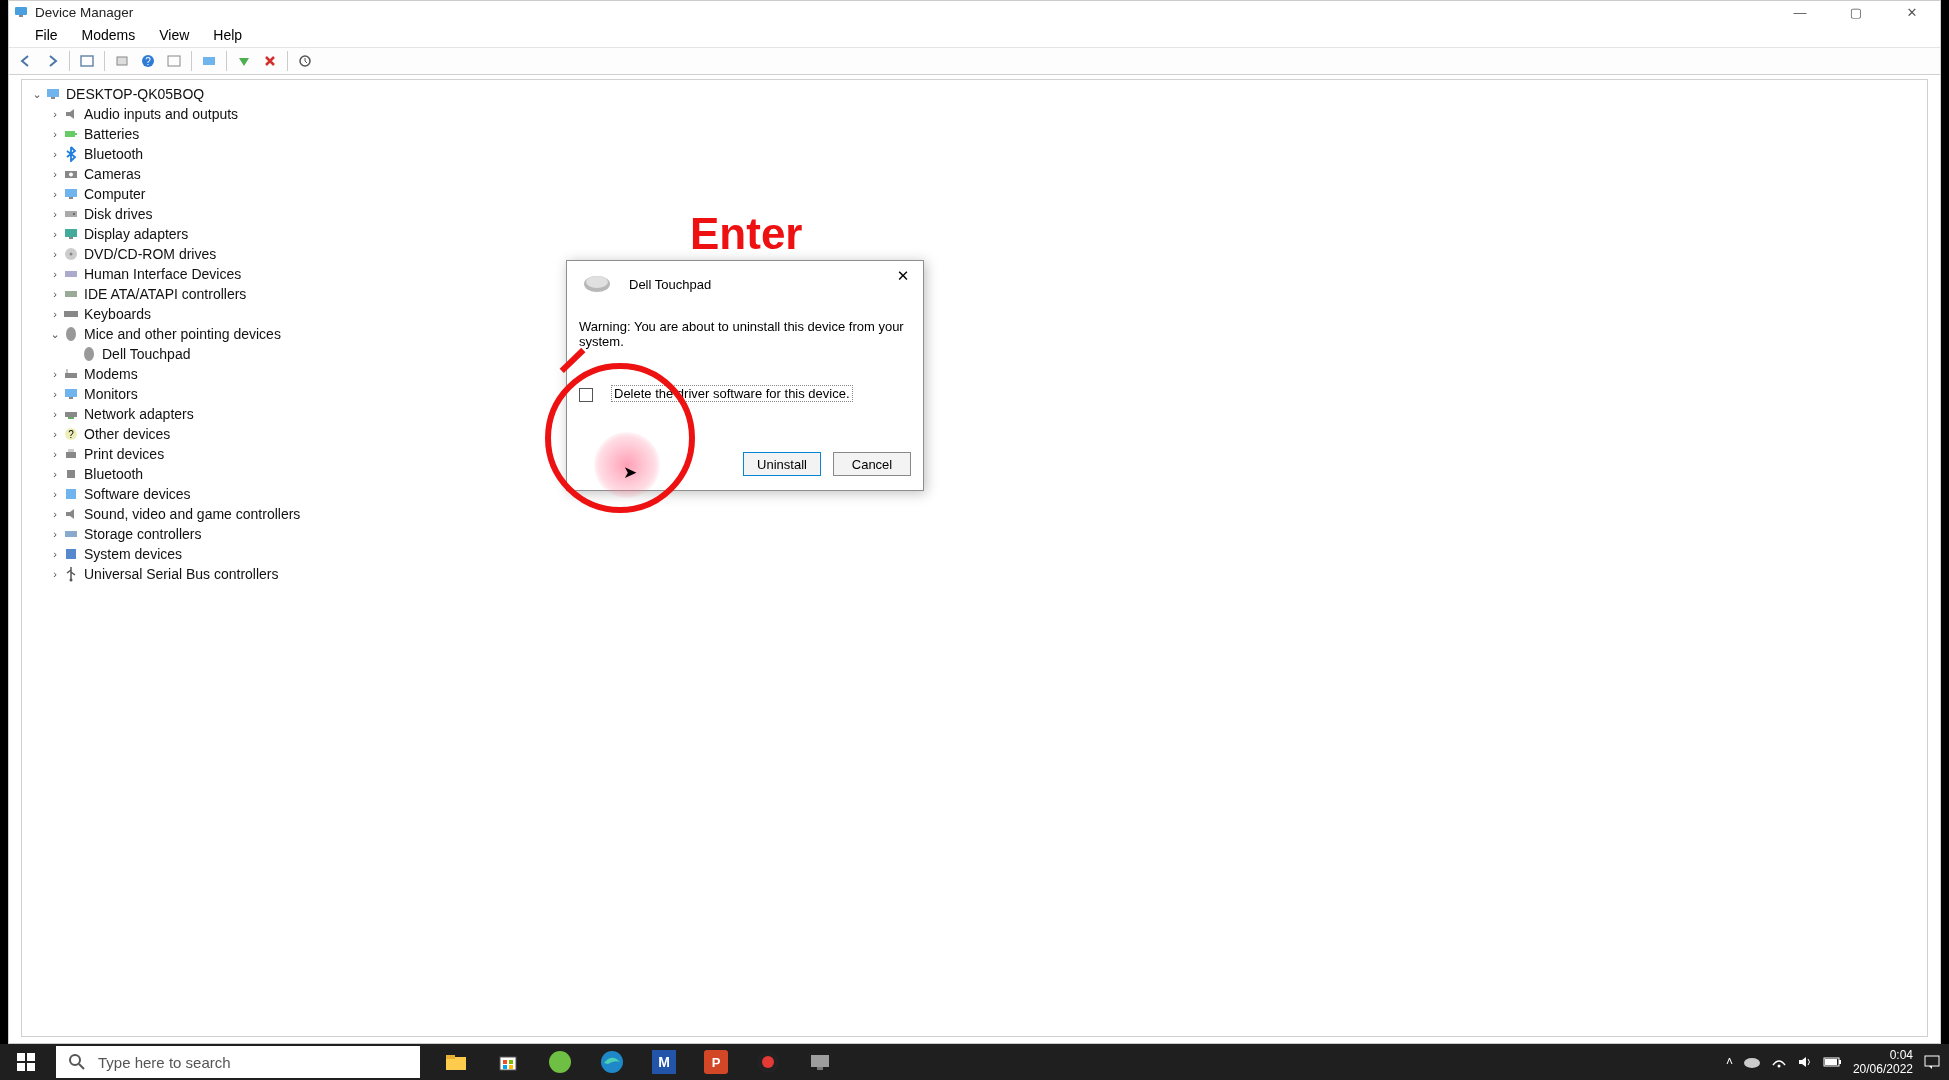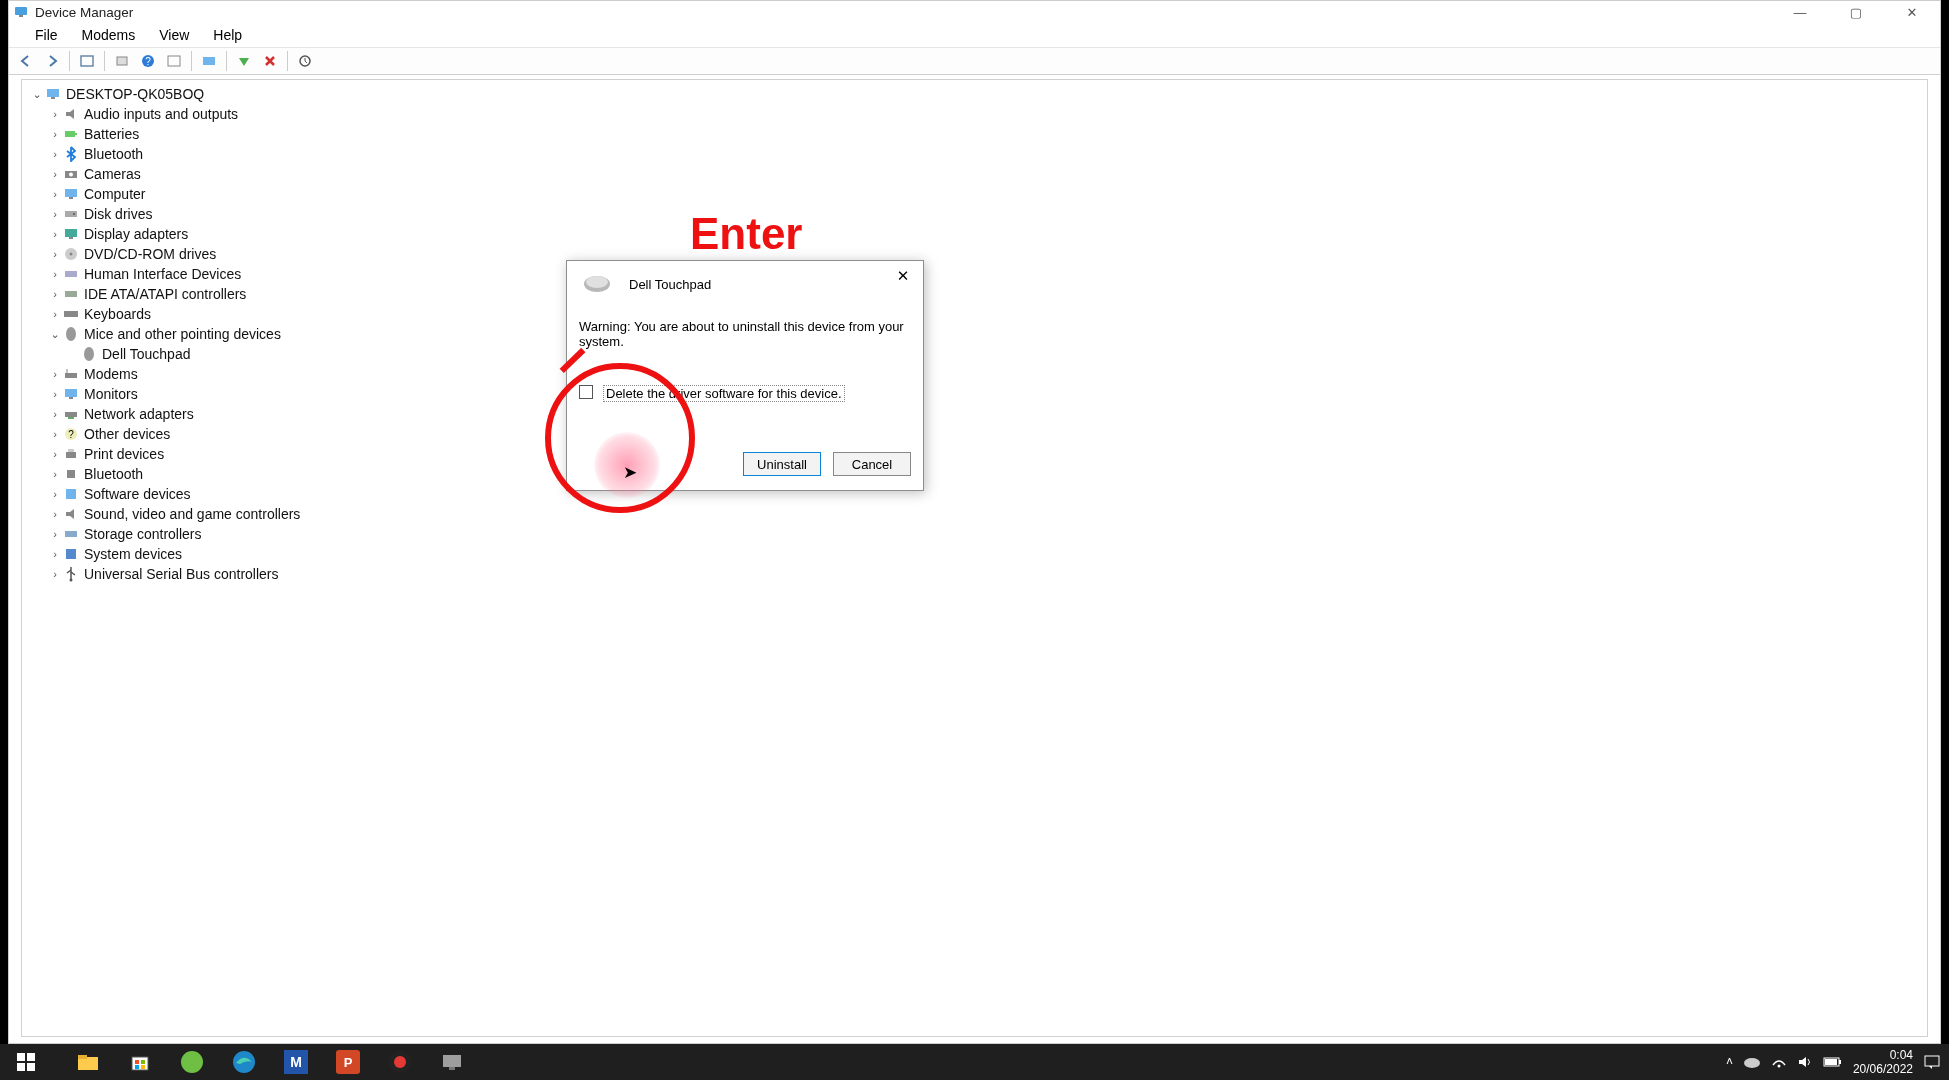--- a/index.html
+++ b/index.html
@@ -29,21 +29,21 @@
 
   .annotation { position:absolute; left:690px; top:209px; font-size:44px; font-weight:700; color:#e11; }
 
   
   .dialog-shadow { position:absolute; left:566px; top:260px; width:358px; background:#fff; border:1px solid #8e8e8e; box-shadow: 2px 2px 12px rgba(0,0,0,.25); z-index:5; }
   .dlg-title { height:30px; display:flex; align-items:center; padding:0 10px; font-size:13.5px; }
   .dlg-close { position:absolute; right:0; top:0; width:40px; height:30px; display:flex; align-items:center; justify-content:center; font-size:15px; }
   .dlg-body { padding: 8px 12px 14px 12px; font-size: 13px; }
   .dlg-dev { display:flex; align-items:center; gap:14px; margin-bottom:22px; margin-top:2px; }
   .dlg-warn { margin-bottom:36px; }
-  .dlg-check-row { display:flex; align-items:flex-start; gap:10px; margin-bottom:42px; }
+  .dlg-check-row { display:flex; align-items:flex-end; gap:18px; margin-bottom:42px; }
   .dlg-check { width:14px; height:14px; border:1px solid #555; background:#fff; }
   .dlg-check-label { border:1px dotted #888; padding:0 2px; }
   .dlg-btnrow { display:flex; justify-content:flex-end; gap:12px; }
   .dlg-btn { min-width:78px; height:24px; display:flex; align-items:center; justify-content:center; border:1px solid #888; background:#f3f3f3; font-size:13px; padding:0 10px;margin-top:8px; }
   .dlg-btn.primary { border:1.5px solid #0a84d4; }
 
   
   .red-circle { position:absolute; left:545px; top:363px; width:150px; height:150px; border:6px solid #e11; border-radius:50%; z-index:6; pointer-events:none; }
   .red-tail { position:absolute; left:561px; top:356px; width:30px; height:16px; border-top:6px solid #e11; transform:rotate(-44deg); z-index:6; pointer-events:none;}
   .cursor-glow { position:absolute; left:594px; top:432px; width:66px; height:66px; border-radius:50%; background: radial-gradient(circle, rgba(255,120,150,.7) 0%, rgba(255,120,150,.25) 60%, transparent 75%); z-index:7; pointer-events:none;}
@@ -445,20 +445,29 @@
   <div class="cursor-arrow">➤</div>
 
   <div class="taskbar">
     <div class="start">
       <div class="start-sq">
           <div></div>
           <div></div>
           <div></div>
           <div></div>
         </div>
+    </div>
+    <div class="search">
+      <span>
+          <svg width="18" height="18">
+            <circle cx="7" cy="7" r="5" fill="none" stroke="#555" stroke-width="2"></circle>
+            <line x1="11" y1="11" x2="16" y2="16" stroke="#555" stroke-width="2"></line>
+          </svg>
+        </span>
+      <span>Type here to search</span>
     </div>
     <div class="task-icons">
       <div class="task-icon">
           <svg width="24" height="20">
             <rect x="2" y="5" width="20" height="13" fill="#ffcb4d"></rect>
             <rect x="2" y="3" width="9" height="4" fill="#e8b030"></rect>
           </svg>
         </div>
       <div class="task-icon">
           <svg width="22" height="22">

